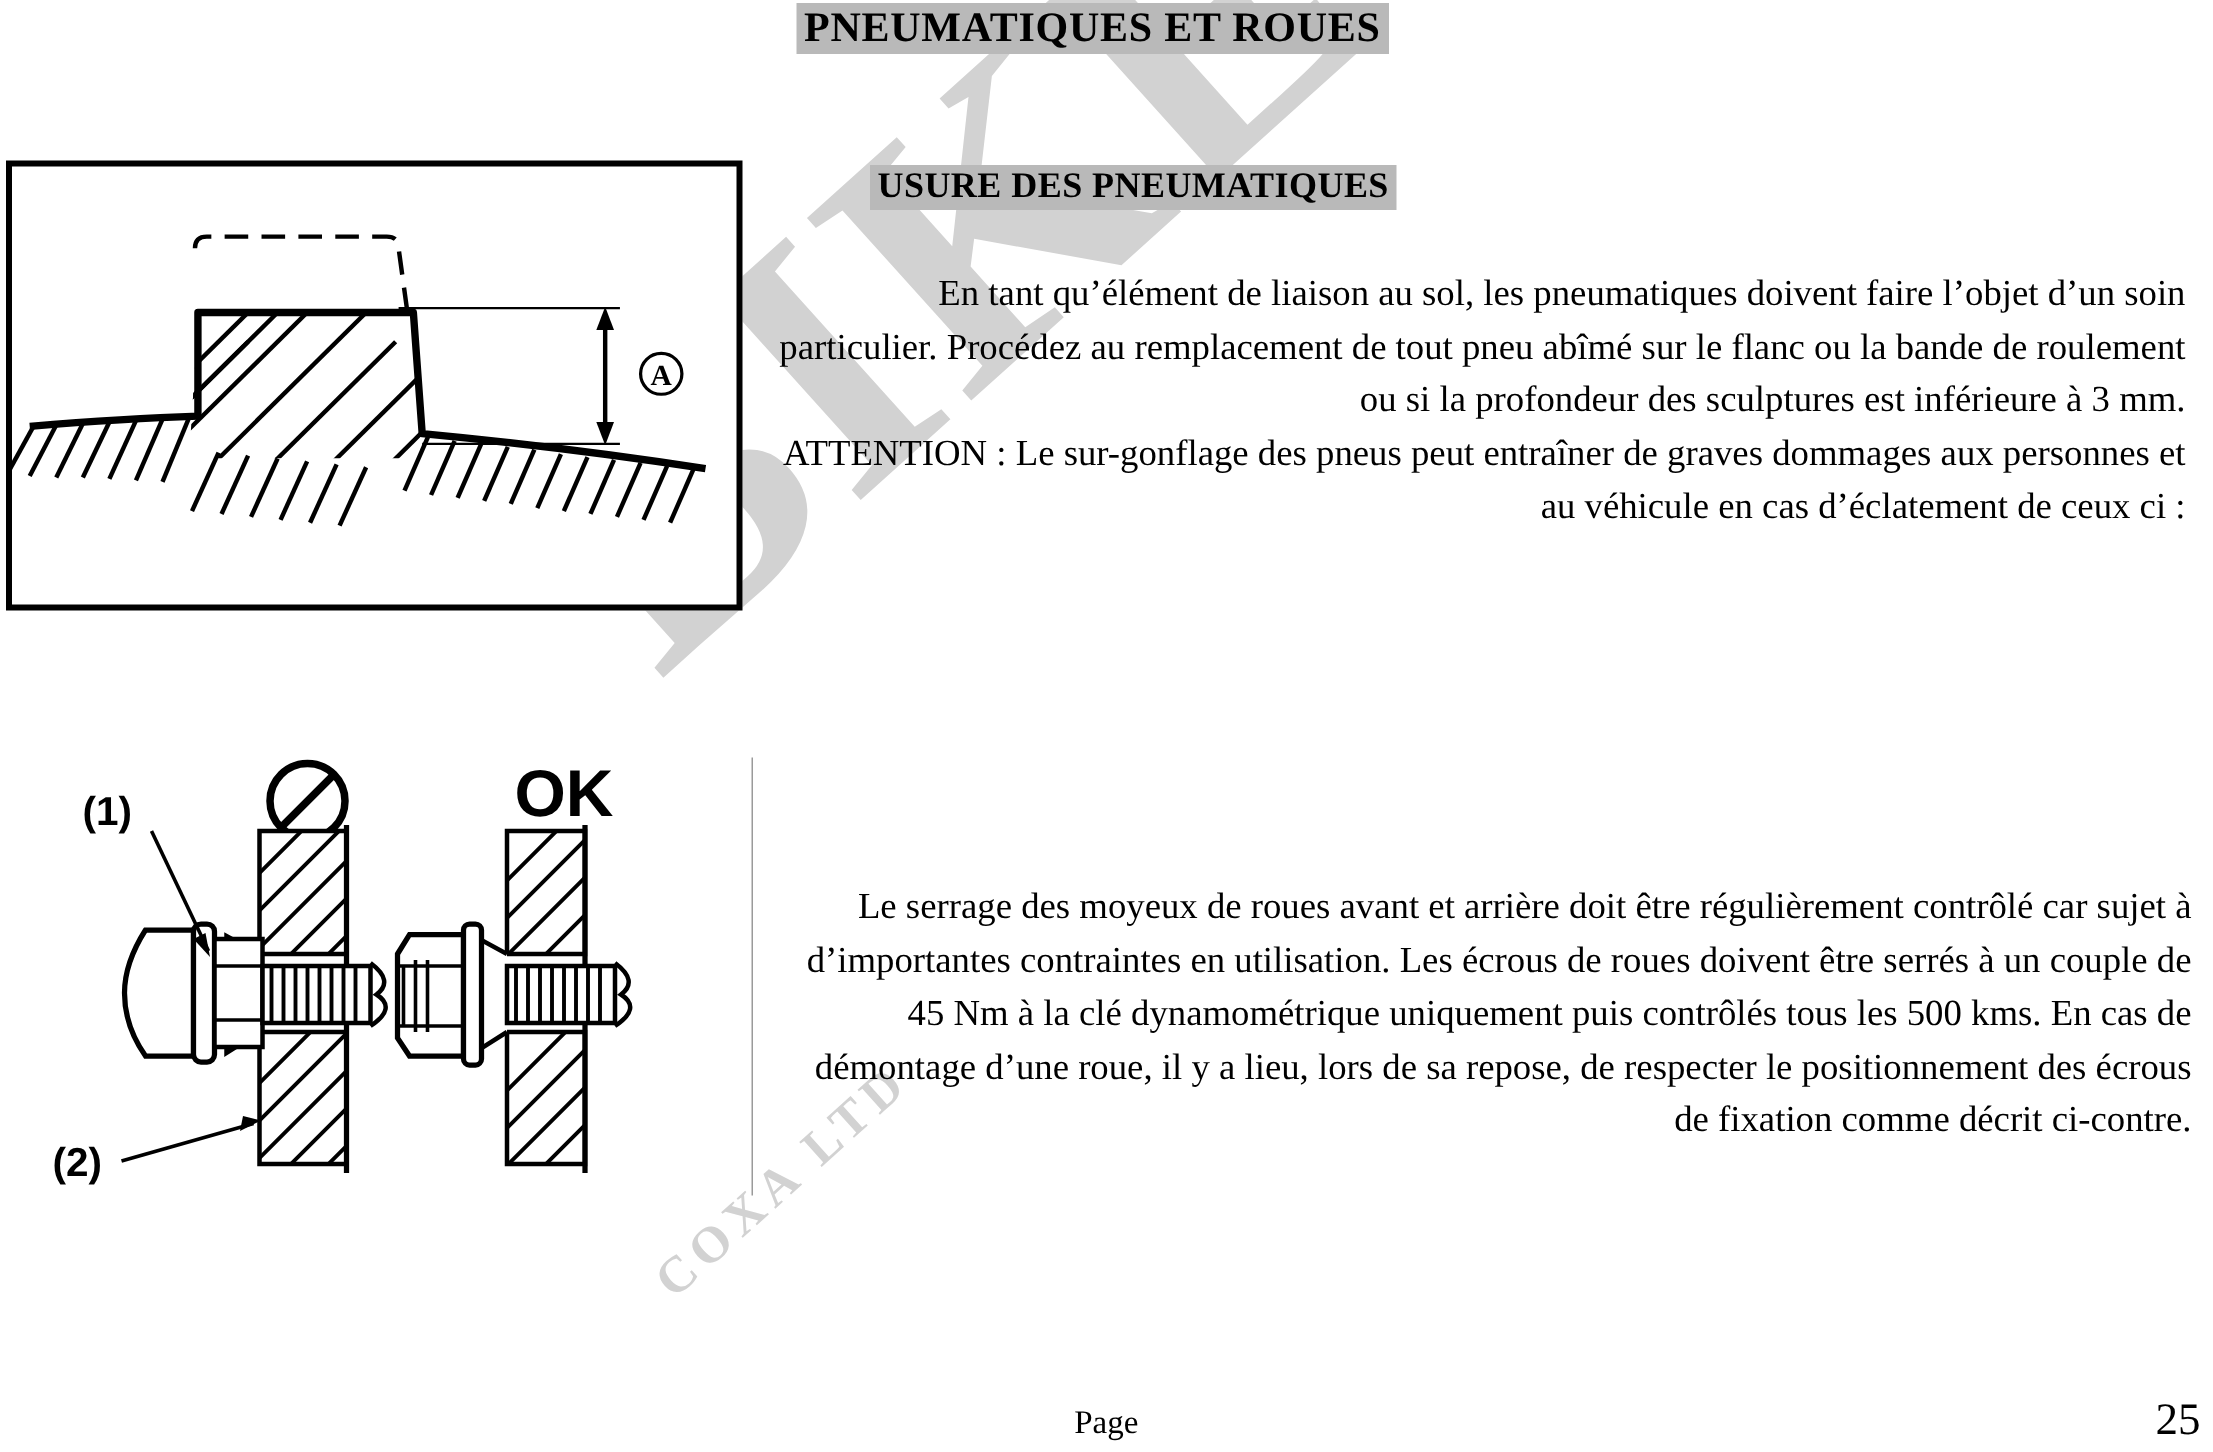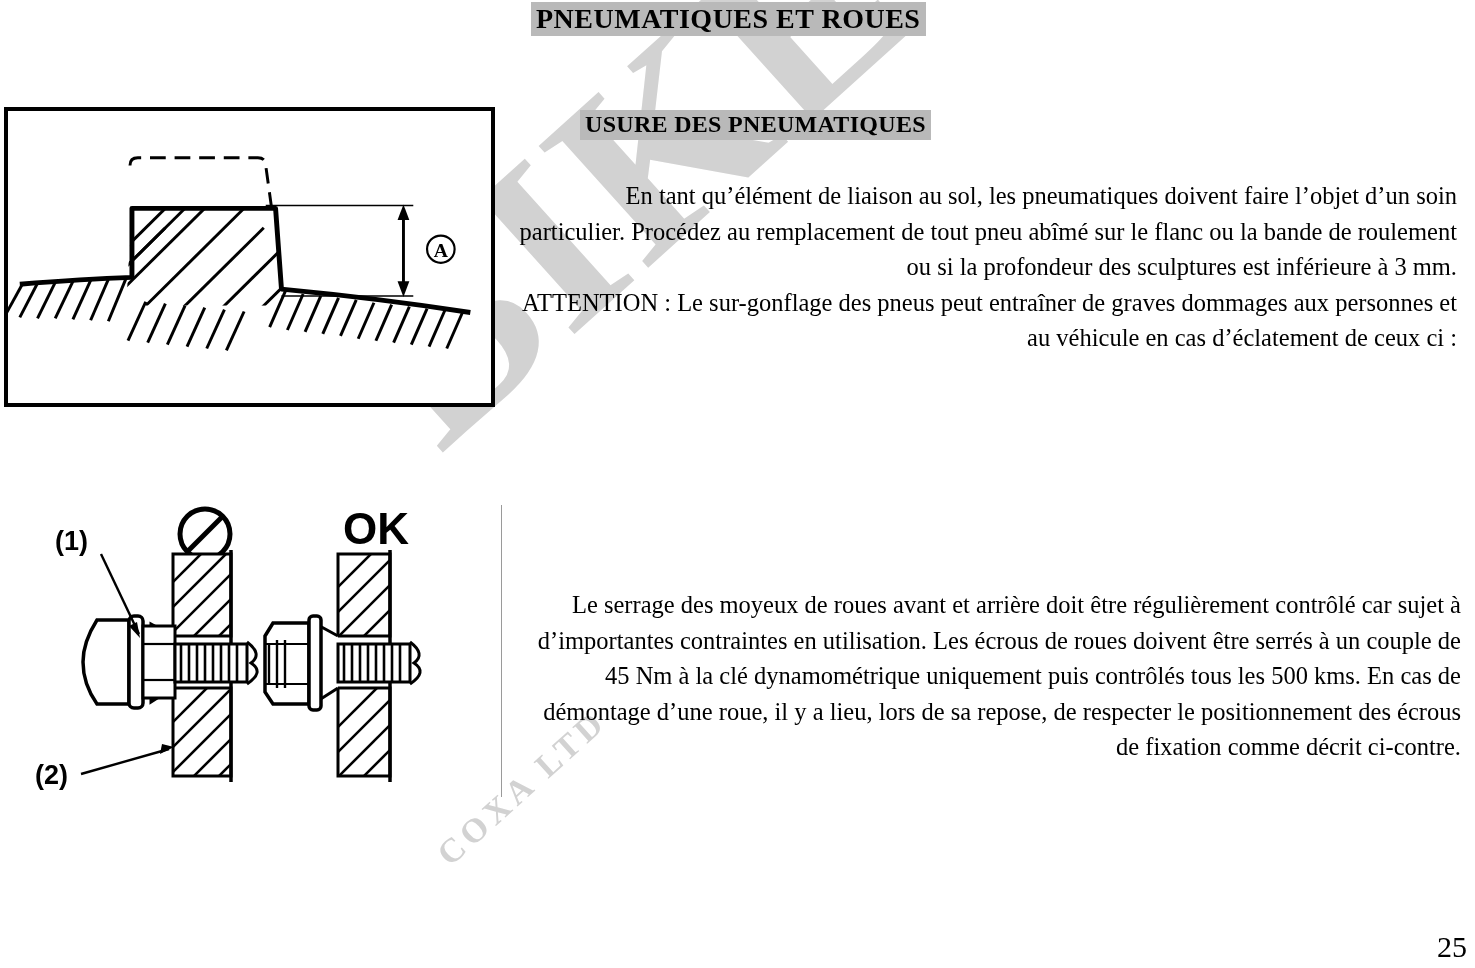--- a/index.html
+++ b/index.html
@@ -393,15 +393,16 @@
         <path d="M377,150 Q393,162 381,171 Q395,180 377,192" fill="none" stroke="#000" stroke-width="3"></path>
       </g>
     </svg>
   </div>
 
 
   <div class="body-text" id="para-serrage">
     <span>Le serrage des  moyeux de roues avant et arrière doit être régulièrement contrôlé car sujet à d’importantes contraintes en utilisation. Les écrous de roues doivent être serrés à un couple de 45 Nm à la clé </span><b class="strong">dynamométrique</b><span> uniquement puis contrôlés tous les  500 kms. En cas de démontage d’une roue, il y a lieu, lors de sa repose, de respecter le positionnement des écrous de fixation comme décrit ci-contre.</span>
   </div>
 
+  <div id="footer-page-label">Page</div>
   <div id="footer-page-number">25</div>
 
 </div>
 
 </body></html>

